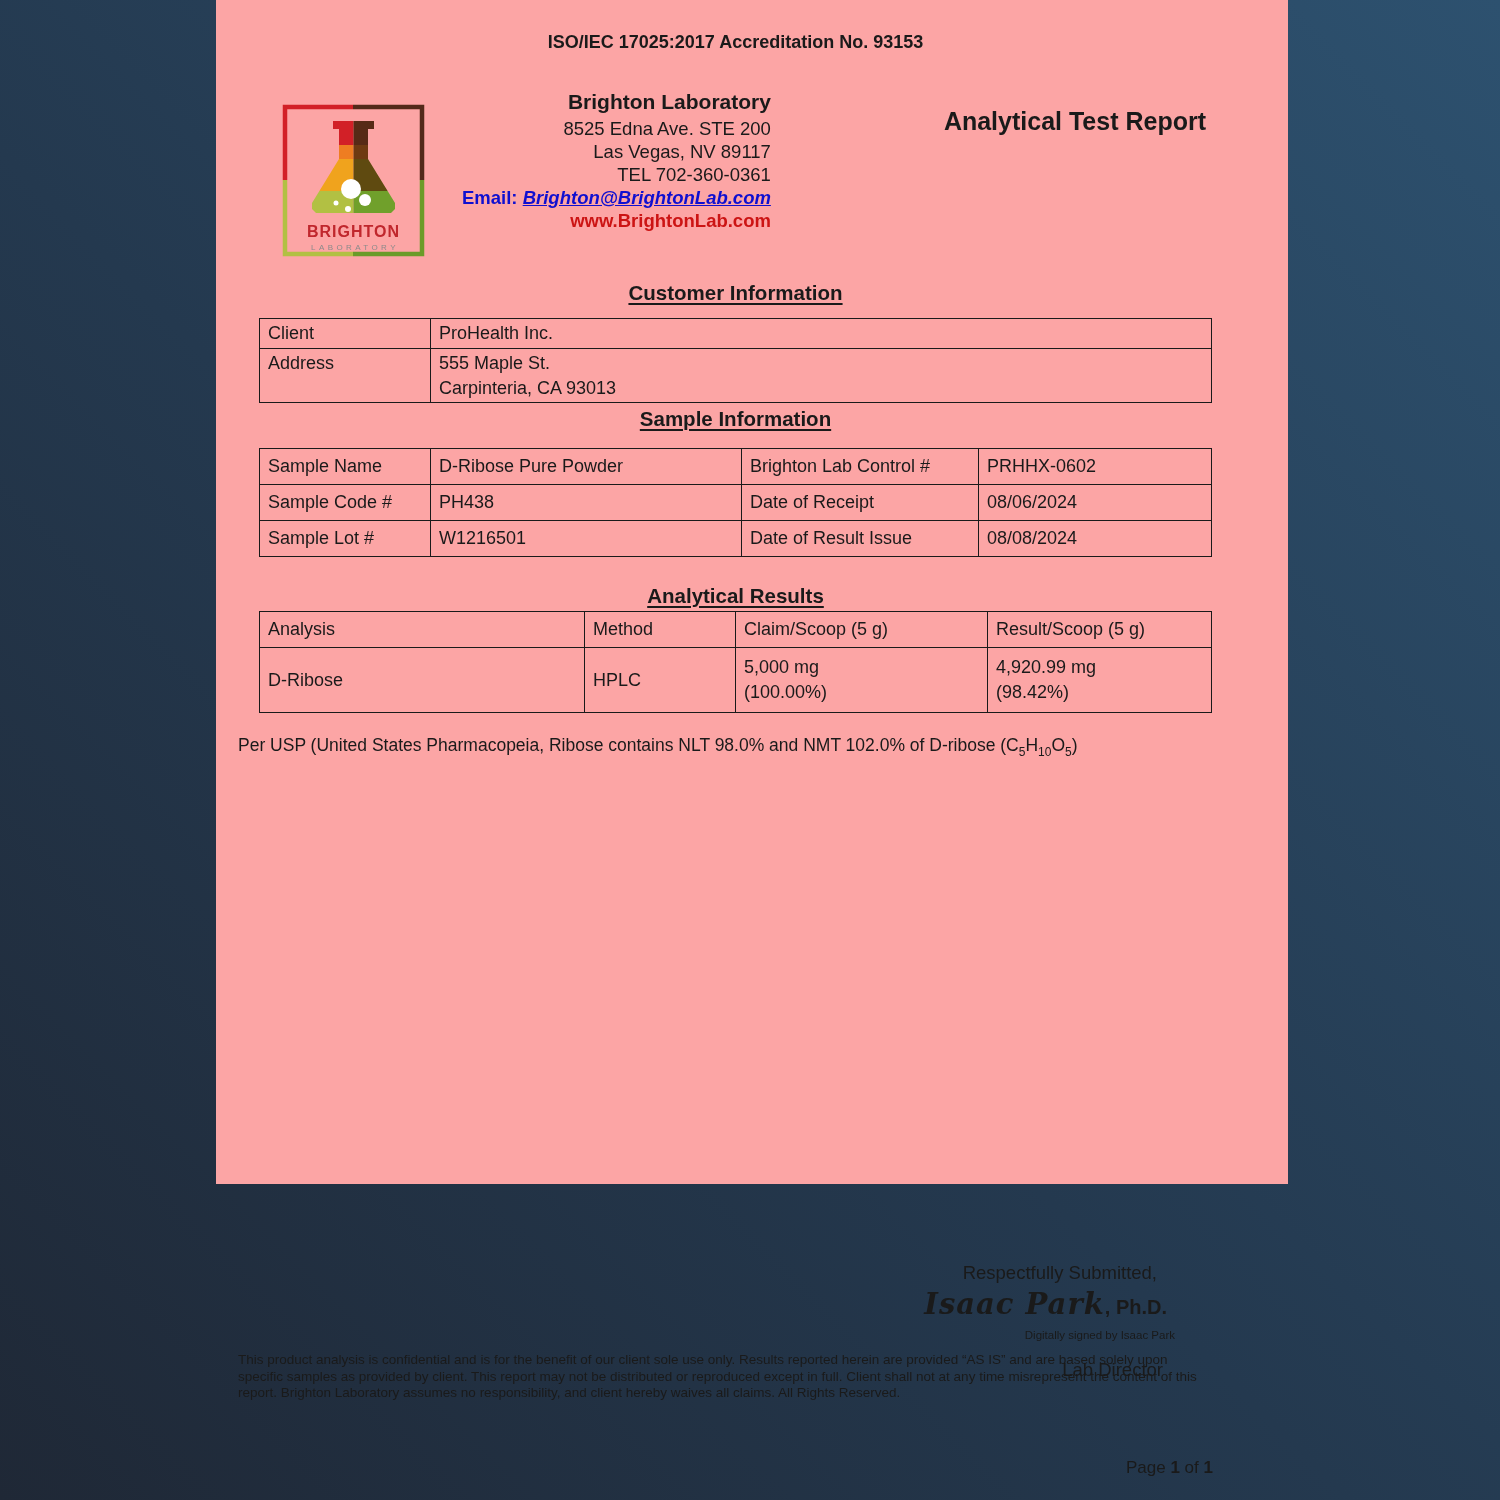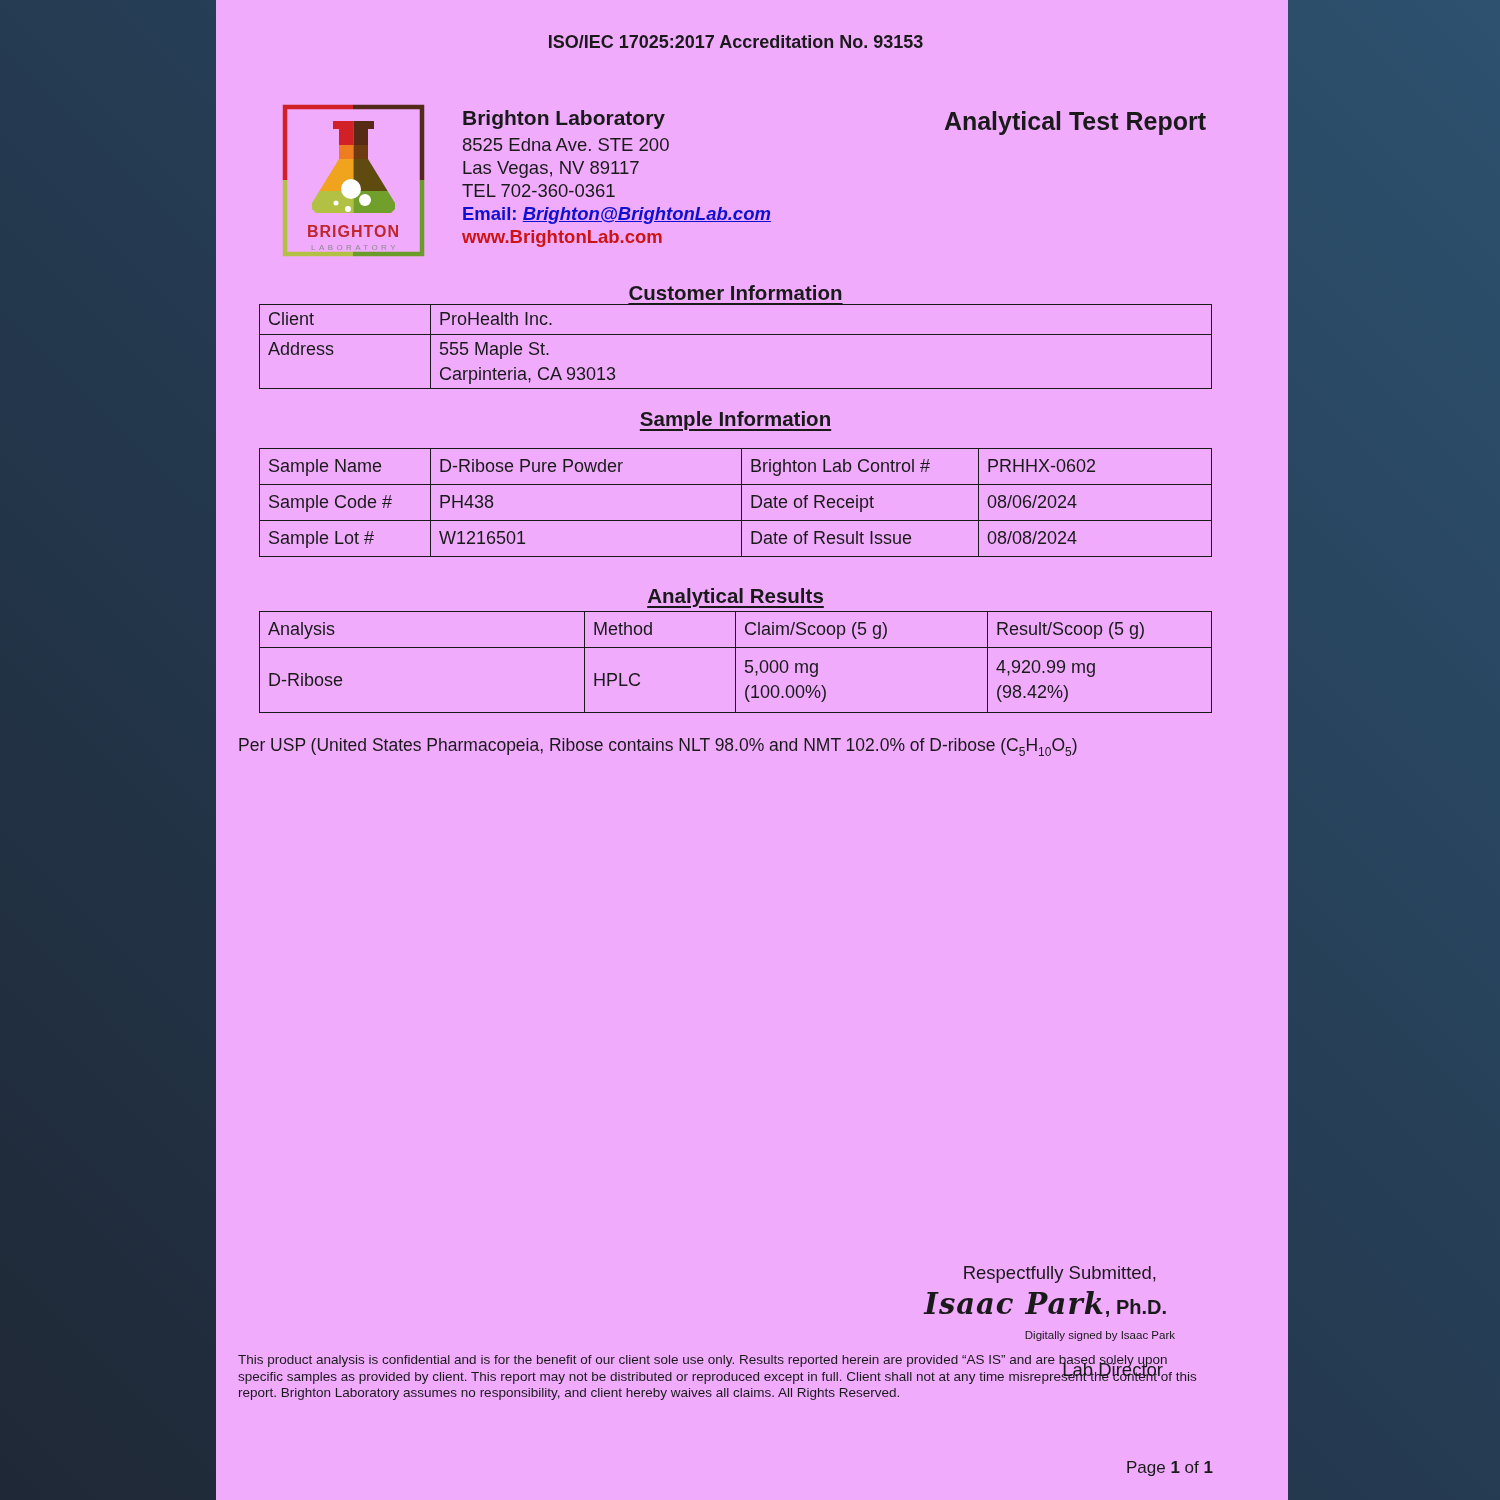--- a/index.html
+++ b/index.html
@@ -3,30 +3,30 @@
 <meta charset="utf-8">
 <style>
   html, body { margin:0; padding:0; }
   body {
     width:1500px; height:1500px; overflow:hidden; position:relative;
     background: linear-gradient(225deg, #2d516f 0%, #24394f 55%, #1f2836 100%);
     font-family: "Liberation Sans", sans-serif;
     color:#1a1a1a;
   }
   .paper {
-    position:absolute; left:216px; top:0; width:1072px; height:1500px;
-    background:#f0abfc;
+    position:absolute; left:216px; top:0; width:1072px; height:1184px;
+    background:#fca5a5;
   }
   .accreditation {
     position:absolute; top:32px; left:43px; width:953px;
     text-align:center; font-weight:bold; font-size:18px;
   }
   
   .logo-wrap { position:absolute; top:103px; left:65px; width:145px; height:155px; }
-  .lab-info { position:absolute; top:105px; left:246px; line-height:23px; font-size:18.5px; }
+  .lab-info { position:absolute; top:89px; left:246px; line-height:23px; font-size:18.5px;text-align:right; }
   .lab-name { font-size:21px; font-weight:bold; line-height:26px; margin-bottom:2px; }
   .email-line { color:#0f0fd0; font-weight:bold; }
   .email-link { color:#0f0fd0; text-decoration:underline; cursor:pointer;font-style:italic; }
   .website { color:#cc1414; font-weight:bold; }
   .report-title { position:absolute; top:107px; right:82px; font-size:25px; font-weight:bold;text-align:center; }
   
   .sec-heading {
     position:absolute; left:43px; width:953px; text-align:center;
     font-size:20.5px; font-weight:bold;
     text-decoration:underline; text-decoration-thickness:2px; text-underline-offset:3px;
@@ -108,21 +108,21 @@
     <div>8525 Edna Ave. STE 200</div>
     <div>Las Vegas, NV 89117</div>
     <div>TEL 702-360-0361</div>
     <div class="email-line"><span>Email:</span> <a class="email-link">Brighton@BrightonLab.com</a></div>
     <div class="website">www.BrightonLab.com</div>
   </div>
 
   <div class="report-title">Analytical Test Report</div>
 
   <div class="sec-heading" style="top:281px;">Customer Information</div>
-  <table class="doc" style="top:304px;padding-left:39px;">
+  <table class="doc" style="top:318px;padding-left:39px;">
     <colgroup>
         <col style="width:171px">
         <col>
       </colgroup>
     <tbody>
         <tr style="height:30px">
       <td>Client</td>
       <td class="pad13 bold">ProHealth Inc.</td>
     </tr>
     <tr style="height:54px">

